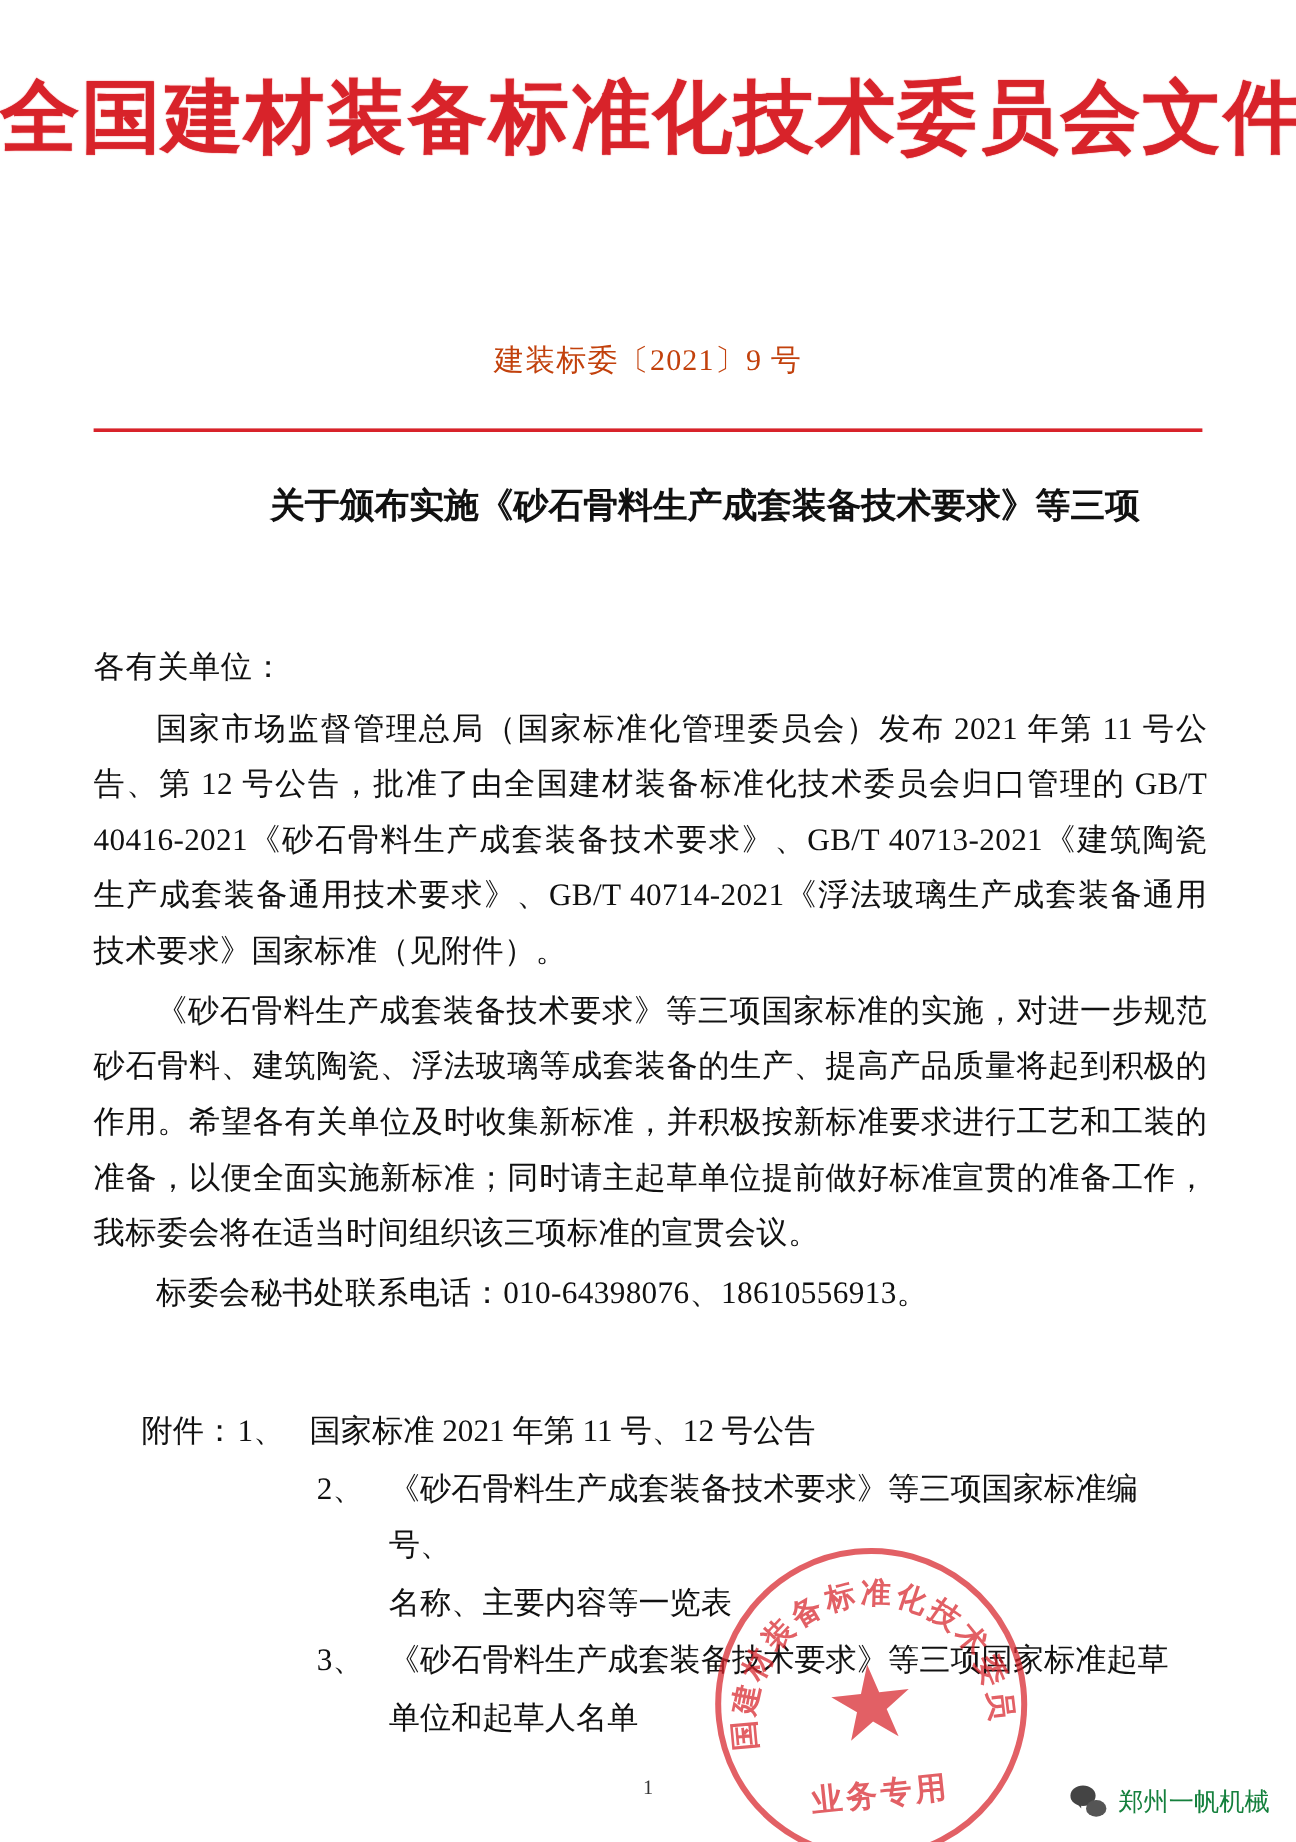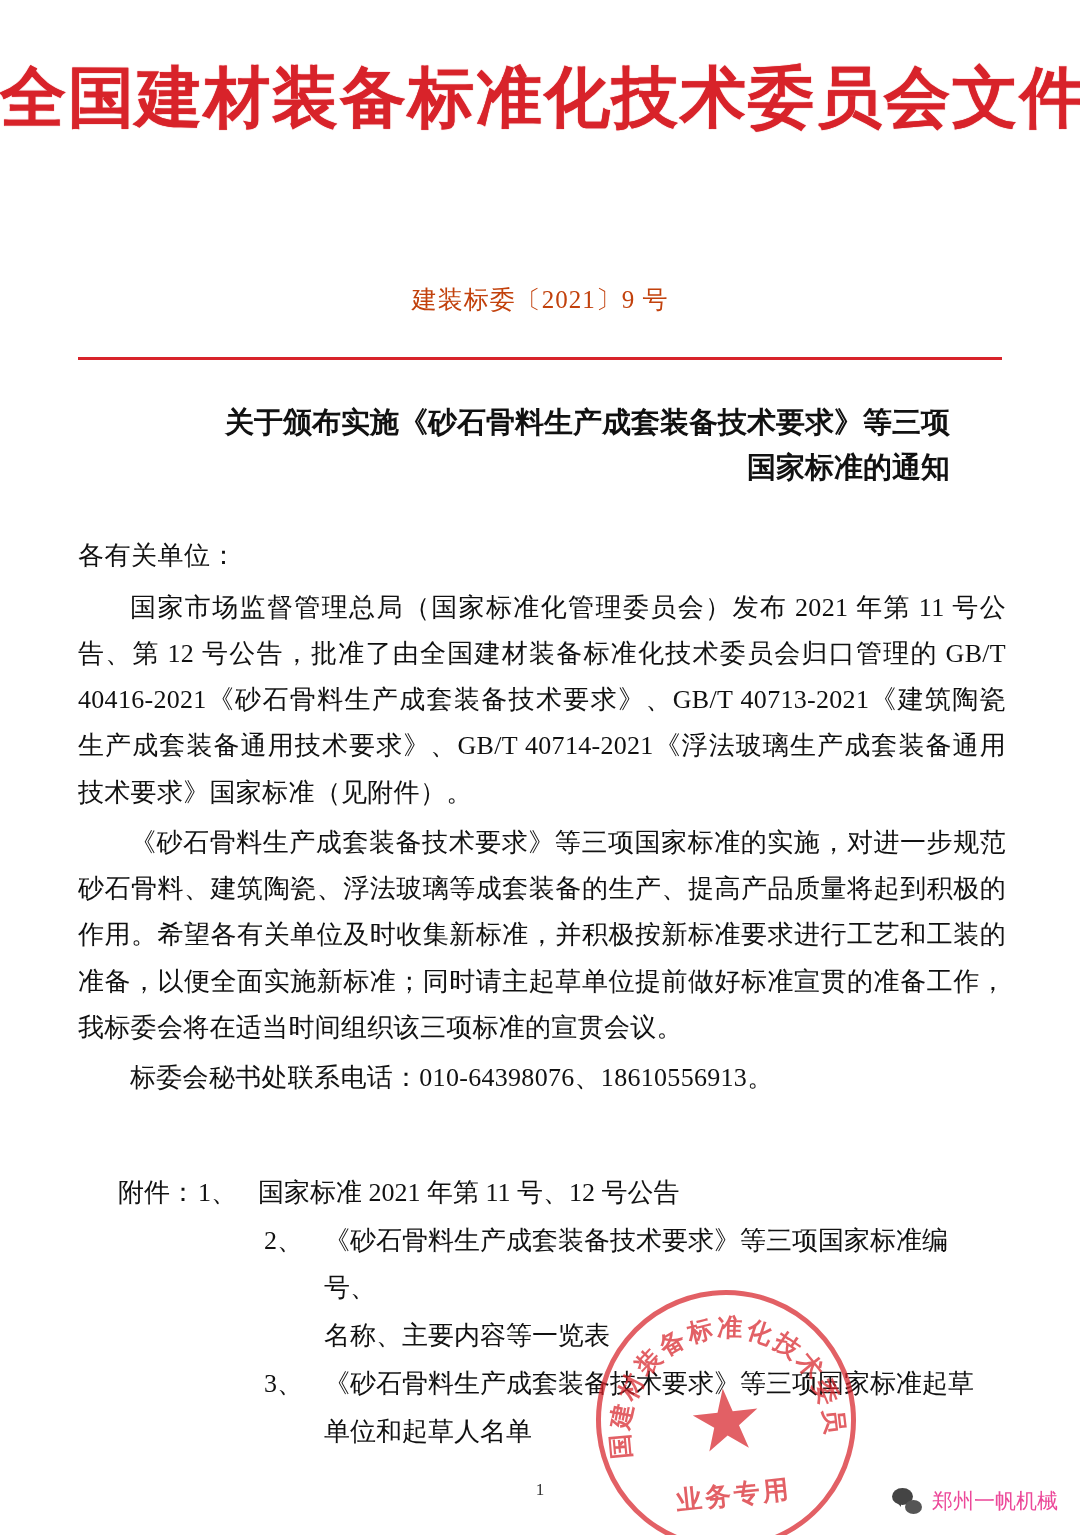--- a/index.html
+++ b/index.html
@@ -211,21 +211,21 @@
   }
 
   
   .follow-badge {
     position: absolute;
     right: 22px;
     bottom: 20px;
     display: flex;
     align-items: center;
     gap: 10px;
-    color: #ec4899;
+    color: #15803d;
     font-family: "Liberation Sans", sans-serif;
     font-size: 21px;
   }
   .wechat-icon {
     width: 30px;
     height: 26px;
     position: relative;
     display: inline-block;
   }
   .wechat-icon .b1, .wechat-icon .b2 {
@@ -252,21 +252,20 @@
 <div class="page">
 
   <div class="masthead">全国建材装备标准化技术委员会文件</div>
 
   <div class="doc-number">建装标委〔2021〕9 号</div>
 
   <div class="red-rule"></div>
 
   <div class="doc-title">
     <div>关于颁布实施《砂石骨料生产成套装备技术要求》等三项</div>
-    <div>国家标准的通知</div>
   </div>
 
   <div class="body-wrap">
     <p class="salutation">各有关单位：</p>
     <p class="para">国家市场监督管理总局（国家标准化管理委员会）发布 2021 年第 11 号公告、第 12 号公告，批准了由全国建材装备标准化技术委员会归口管理的 GB/T 40416-2021《砂石骨料生产成套装备技术要求》、GB/T 40713-2021《建筑陶瓷生产成套装备通用技术要求》、GB/T 40714-2021《浮法玻璃生产成套装备通用技术要求》国家标准（见附件）。</p>
     <p class="para">《砂石骨料生产成套装备技术要求》等三项国家标准的实施，对进一步规范砂石骨料、建筑陶瓷、浮法玻璃等成套装备的生产、提高产品质量将起到积极的作用。希望各有关单位及时收集新标准，并积极按新标准要求进行工艺和工装的准备，以便全面实施新标准；同时请主起草单位提前做好标准宣贯的准备工作，我标委会将在适当时间组织该三项标准的宣贯会议。</p>
     <p class="para">标委会秘书处联系电话：010-64398076、18610556913。</p>
   </div>
 
   <div class="attachments">

